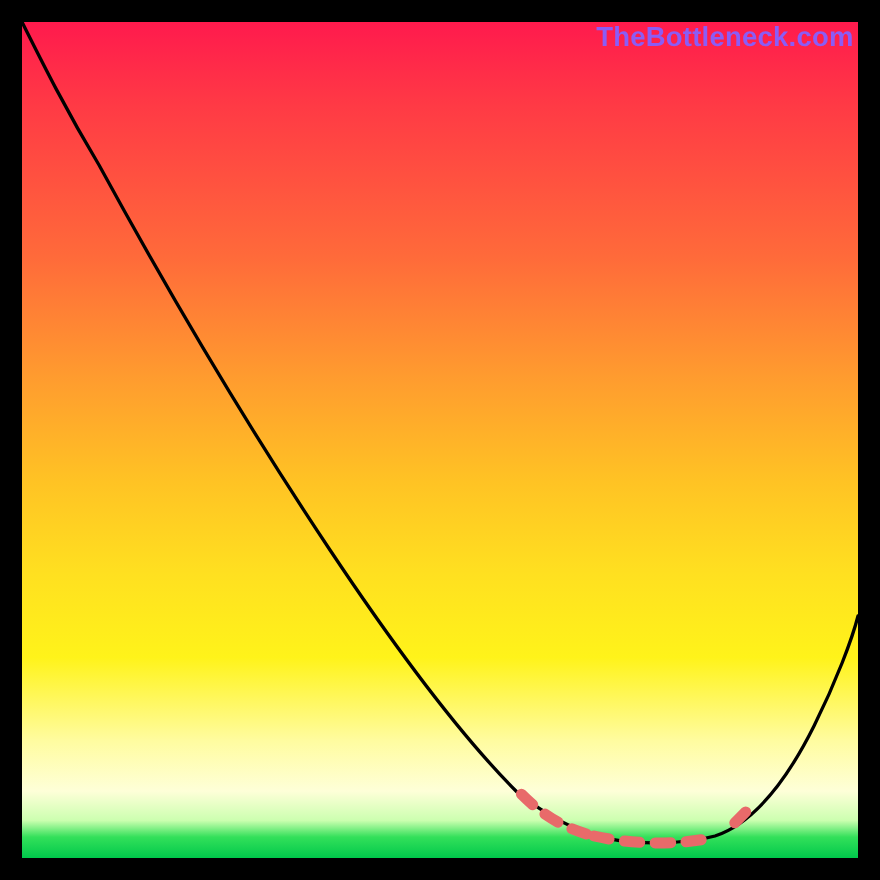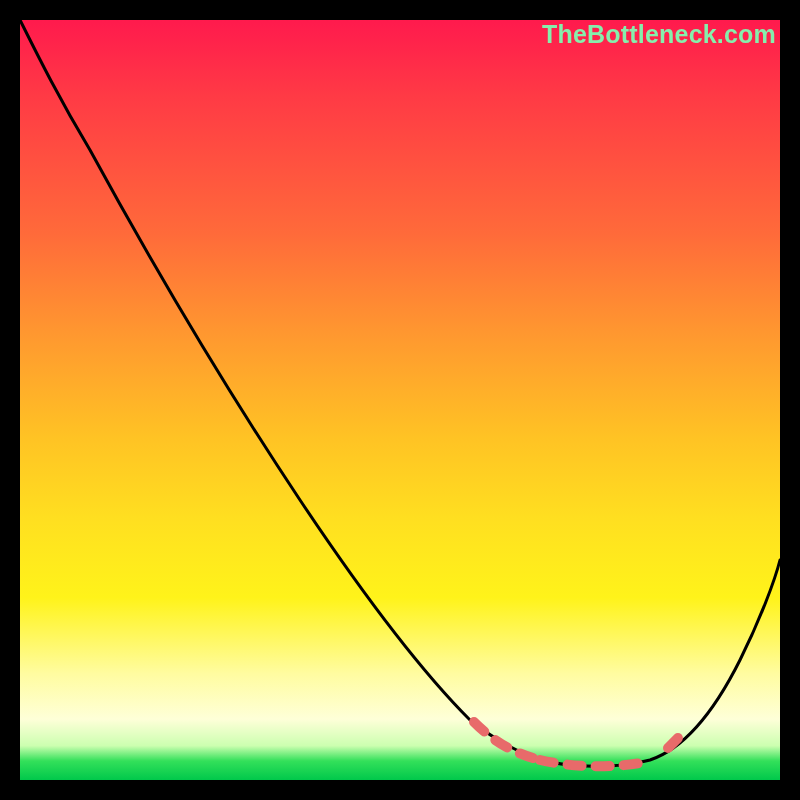--- a/index.html
+++ b/index.html
@@ -41,21 +41,21 @@
       #33e05a 97.5%,
       #00c84b 100%
     );
   }
   .watermark {
     position: absolute;
     top: 0px;
     right: 4px;
     font-size: 25px;
     font-weight: 600;
-    color: #86efac;
+    color: #8b5cf6;
     letter-spacing: 0.2px;
   }
   svg.curve {
     position: absolute;
     left: 0;
     top: 0;
     width: 760px;
     height: 760px;
     overflow: visible;
   }

